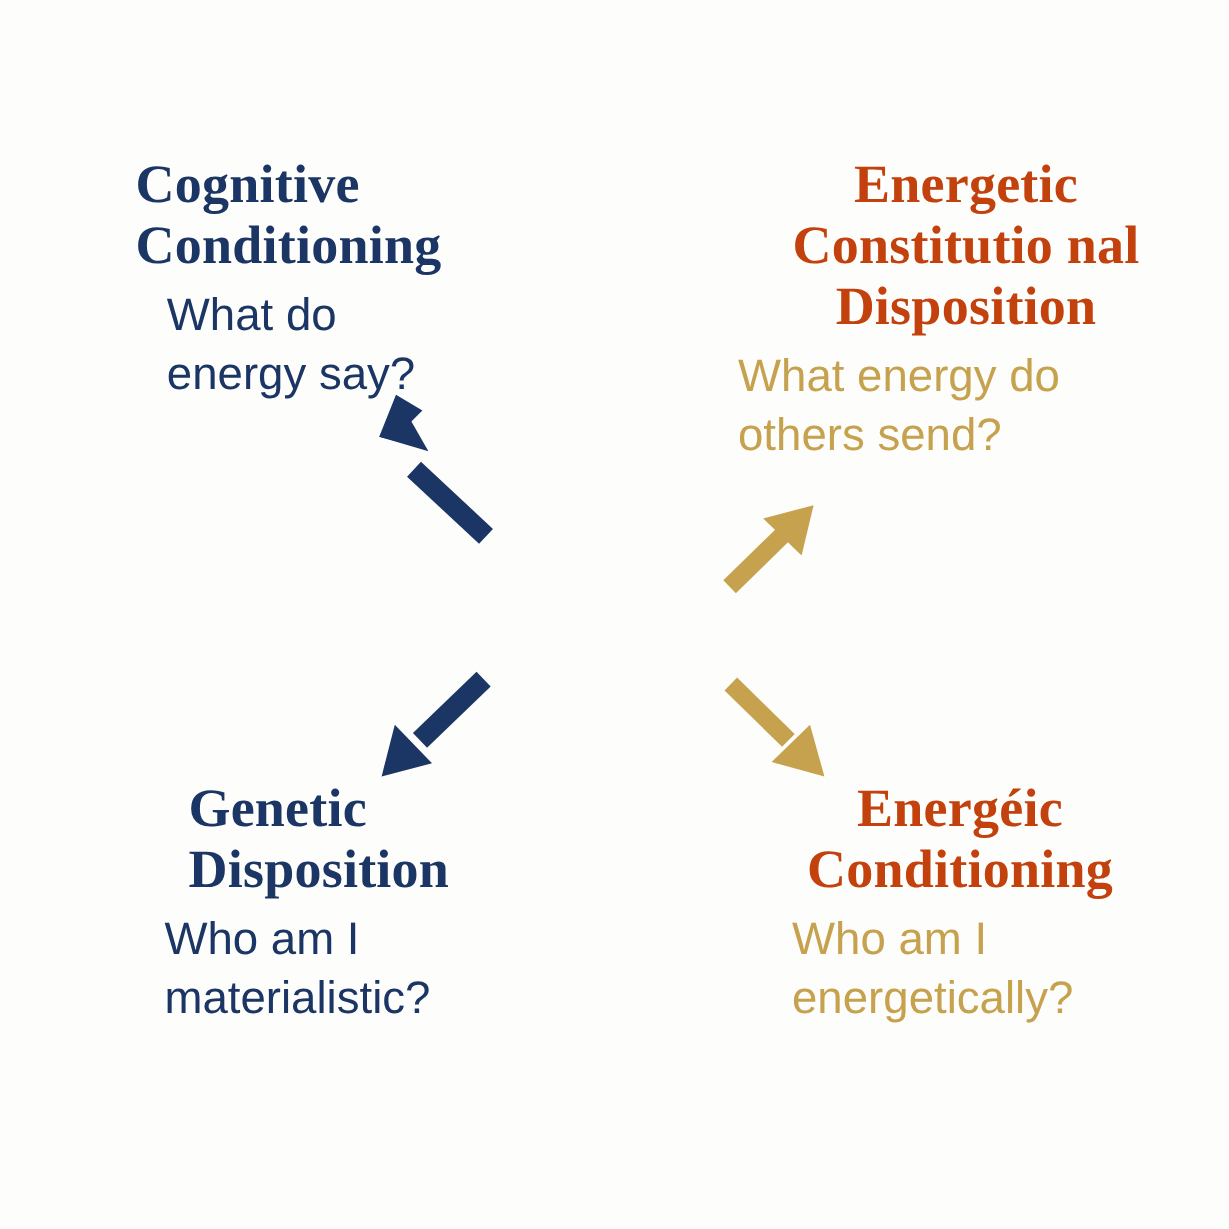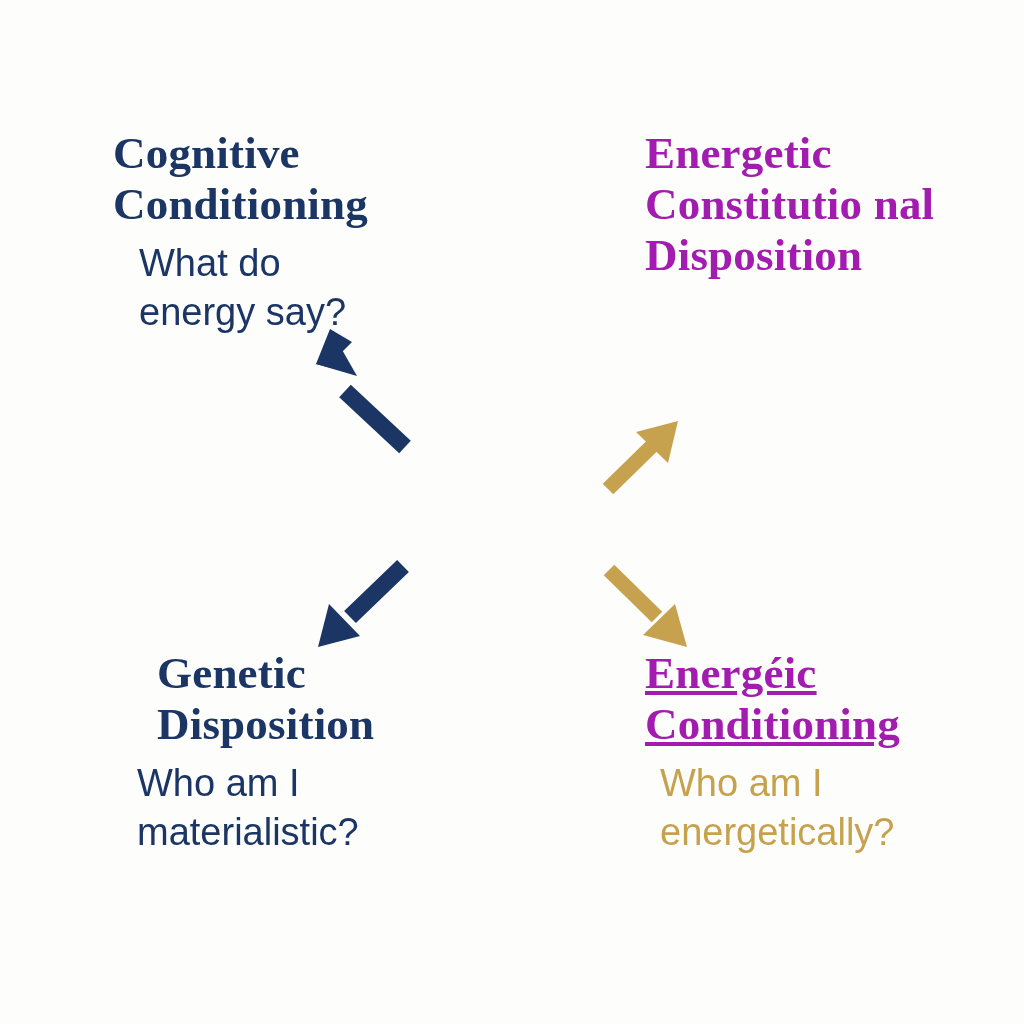--- a/index.html
+++ b/index.html
@@ -53,21 +53,21 @@
     font-weight: normal;
     font-size: 38px;
     line-height: 1.3;
     margin: 9px 0 0 0;
     white-space: pre-line;
   }
 
   .navy  .heading,
   .navy  .subtitle { color: #1b3564; }
 
-  .gold  .heading  { color: #a21caf; }
+  .gold  .heading  { color: #c2410c; text-align: center; }
   .gold  .subtitle { color: #c6a24e; }
 
   
   #quad-cognitive-conditioning {
     left: 113px;
     top: 128px;
     width: 330px;
     text-align: left;
   }
   #quad-cognitive-conditioning .subtitle { padding-left: 26px; }
@@ -88,21 +88,21 @@
   }
   #quad-genetic-disposition .heading  { padding-left: 105px; }
   #quad-genetic-disposition .subtitle { padding-left: 85px; }
 
   #quad-energetic-conditioning {
     left: 605px;
     top: 648px;
     width: 350px;
     text-align: left;
   }
-  #quad-energetic-conditioning .heading  { padding-left: 40px; text-decoration: underline; }
+  #quad-energetic-conditioning .heading  { padding-left: 40px; }
   #quad-energetic-conditioning .subtitle { padding-left: 55px; }
 
   
   #center-question {
     position: absolute;
     left: 392px;
     top: 424px;
     width: 230px;
     text-align: center;
     font-family: "Liberation Serif", serif;
@@ -146,20 +146,22 @@
     <div class="heading">Cognitive
 Conditioning</div>
     <div class="subtitle">What do
 energy say?</div>
   </div>
 
   <div class="quad gold" id="quad-energetic-constitutional-disposition">
     <div class="heading">Energetic
 Constitutio nal
 Disposition</div>
+    <div class="subtitle">What energy do
+others send?</div>
   </div>
 
   <div class="quad navy" id="quad-genetic-disposition">
     <div class="heading">Genetic
 Disposition</div>
     <div class="subtitle">Who am I
 materialistic?</div>
   </div>
 
   <div class="quad gold" id="quad-energetic-conditioning">

